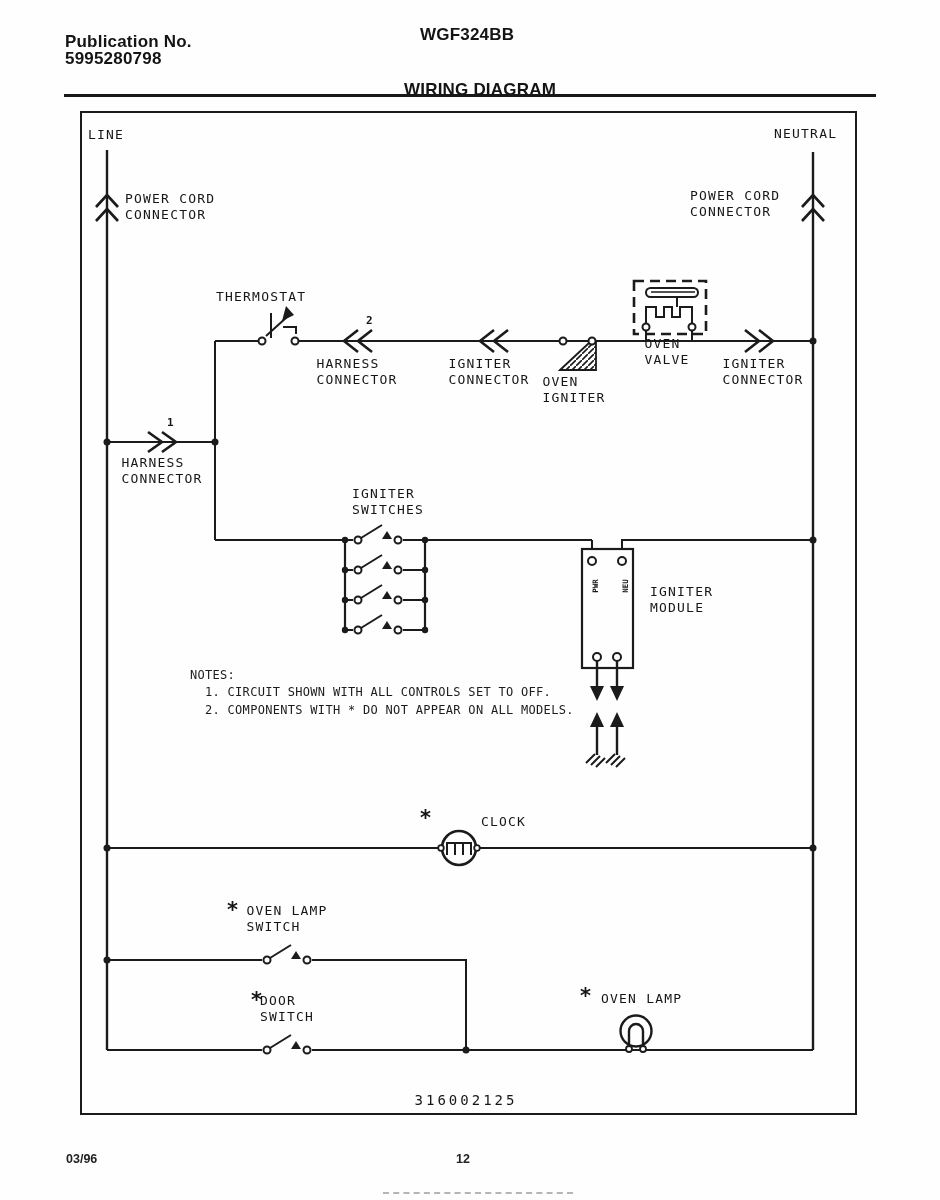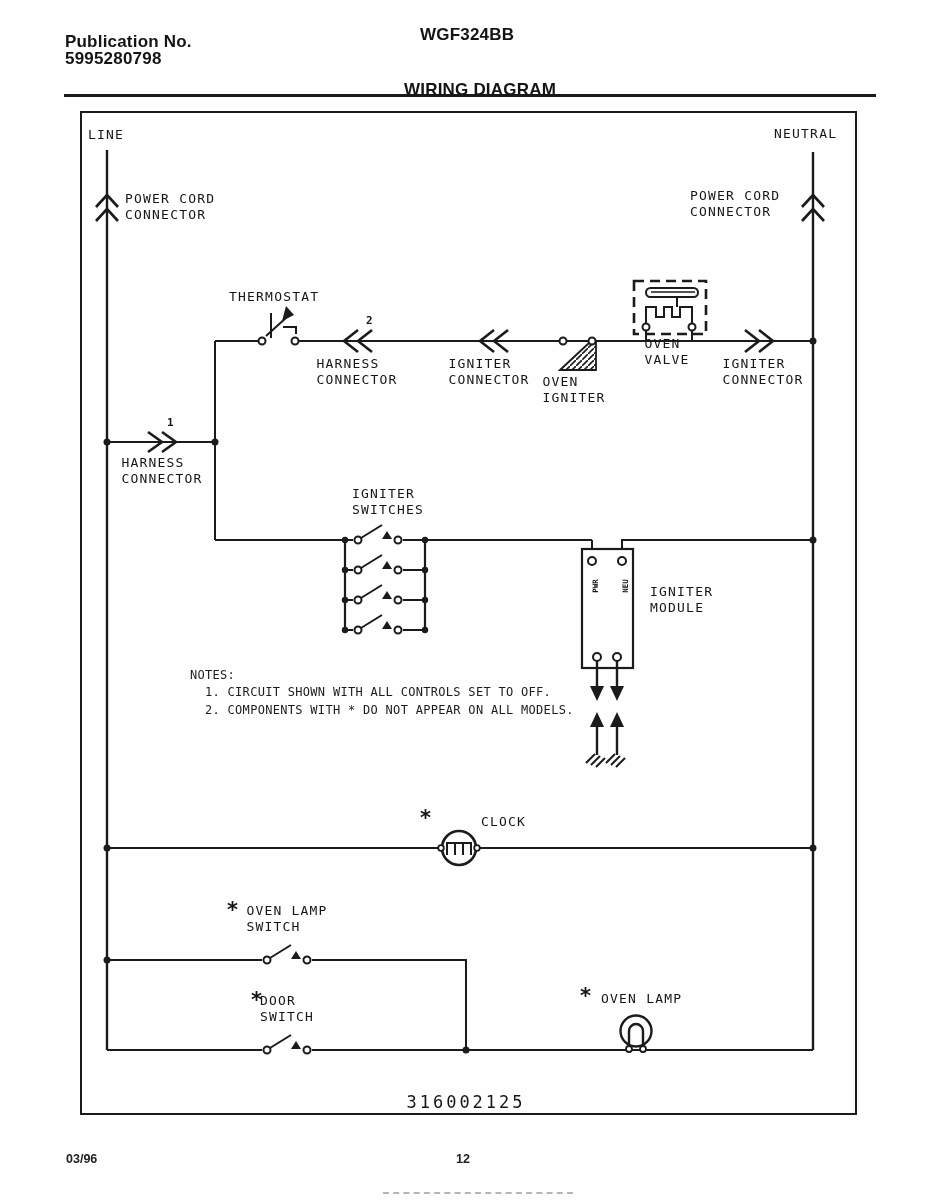--- a/index.html
+++ b/index.html
@@ -21,21 +21,21 @@
   .num { position:absolute; font-size:11px; font-weight:bold; letter-spacing:0; color:#161616; }
   .star {
     position:absolute; font-family:"DejaVu Sans", sans-serif;
     font-size:21px; font-weight:bold; color:#141414; line-height:20px;
   }
   .note {
     position:absolute; font-size:12px; font-weight:normal; letter-spacing:.3px;
     color:#1c1c1c; white-space:pre;
   }
   .partnum {
-    position:absolute; transform:translateX(-50%); font-size:17px;
+    position:absolute; transform:translateX(-50%); font-size:14px;
     letter-spacing:3px; color:#161616;
   }
   .foot {
     position:absolute; font-family:"Liberation Sans", sans-serif;
     font-weight:bold; font-size:12.5px; color:#222;
   }
   .rule-top { position:absolute; left:64px; top:94px; width:812px; height:3px; background:#191919; }
   .diagram-border {
     position:absolute; left:80px; top:111px; width:773px; height:1000px;
     border:2px solid #1b1b1b;
@@ -222,21 +222,21 @@
     </g>
   </svg>
 
   <div class="lbl" style="left:88px; top:127px;">LINE</div>
   <div class="lbl" style="left:774px; top:126px;">NEUTRAL</div>
   <div class="lbl" style="left:125px; top:191px;">POWER CORD
 CONNECTOR</div>
   <div class="lbl" style="left:690px; top:188px;">POWER CORD
 CONNECTOR</div>
 
-  <div class="lbl" style="left:229px; top:289px;">THERMOSTAT</div>
+  <div class="lbl" style="left:216px; top:289px;">THERMOSTAT</div>
   <div class="num" style="left:366px; top:314px;">2</div>
   <div class="lbl center" style="left:357px; top:356px;">HARNESS
 CONNECTOR</div>
   <div class="lbl center" style="left:489px; top:356px;">IGNITER
 CONNECTOR</div>
   <div class="lbl center" style="left:574px; top:374px;">OVEN
 IGNITER</div>
   <div class="lbl center" style="left:667px; top:336px;">OVEN
 VALVE</div>
   <div class="lbl center" style="left:763px; top:356px;">IGNITER

